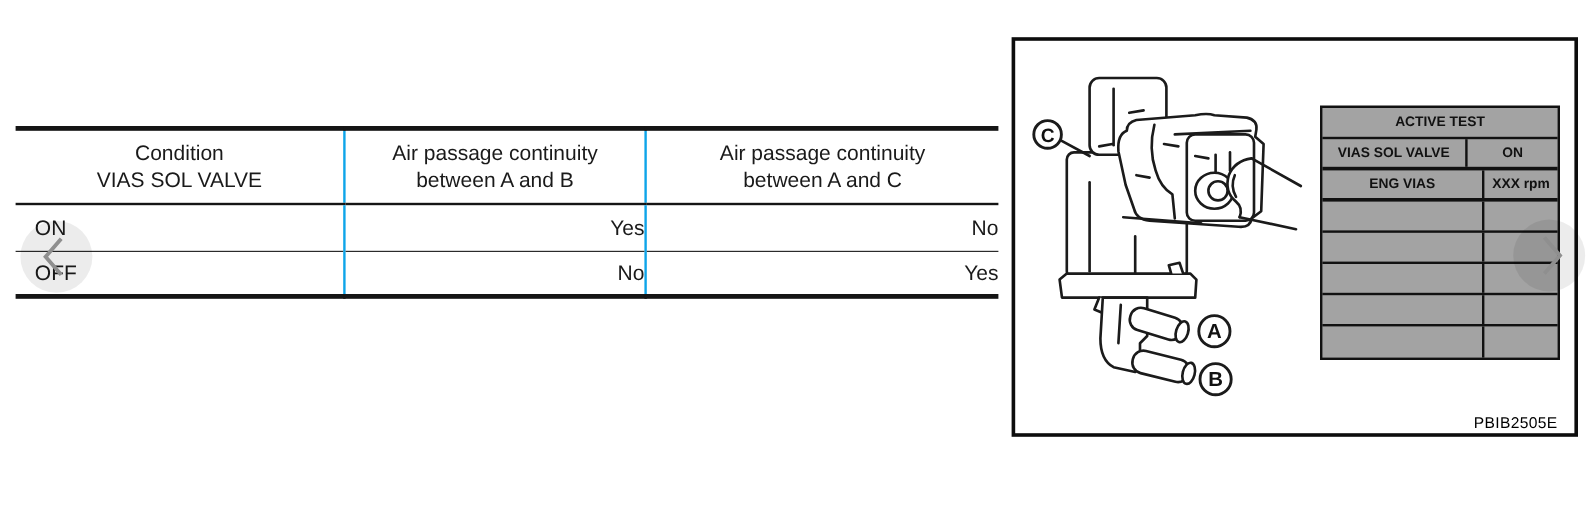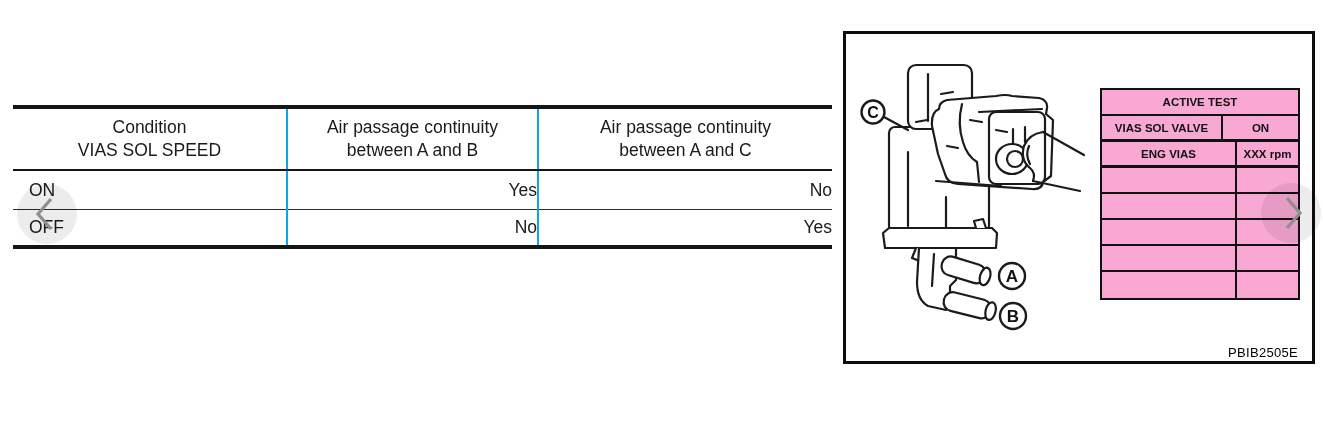--- a/index.html
+++ b/index.html
@@ -44,21 +44,21 @@
     box-sizing:border-box;
     background:#fff;
   }
   .figure-panel svg.art { position:absolute; left:0; top:0; }
 
   
   .consult {
     position:absolute; left:254px; top:54px; width:200px;
     border:2px solid #111;
     box-sizing:border-box;
-    background:#f9a8d4;
+    background:#a3a3a3;
     font-size:11.5px; font-weight:bold; color:#111;
   }
   .c-row { display:flex; height:26px; box-sizing:border-box; border-bottom:2px solid #111; }
   .consult > .c-row:last-child { border-bottom:none; }
   .c-row.thick { border-bottom-width:3px; }
   .c-span { align-items:center; justify-content:center; display:flex; width:100%; }
   .c-left { display:flex; align-items:center; justify-content:center; box-sizing:border-box; border-right:2px solid #111; }
   .c-right { flex:1; display:flex; align-items:center; justify-content:center; }
   .w121 { flex:0 0 121px; }
   .w135 { flex:0 0 135px; }
@@ -85,21 +85,21 @@
 
 <table class="ctable">
   <colgroup>
       <col style="width:274px">
       <col style="width:251px">
       <col style="width:294px">
     </colgroup>
   <thead>
     <tr>
       <th>Condition
-VIAS SOL SPEED</th>
+VIAS SOL VALVE</th>
       <th>Air passage continuity
 between A and B</th>
       <th>Air passage continuity
 between A and C</th>
     </tr>
   </thead>
   <tbody>
     <tr>
       <td class="cond">ON</td>
       <td class="val">Yes</td>

